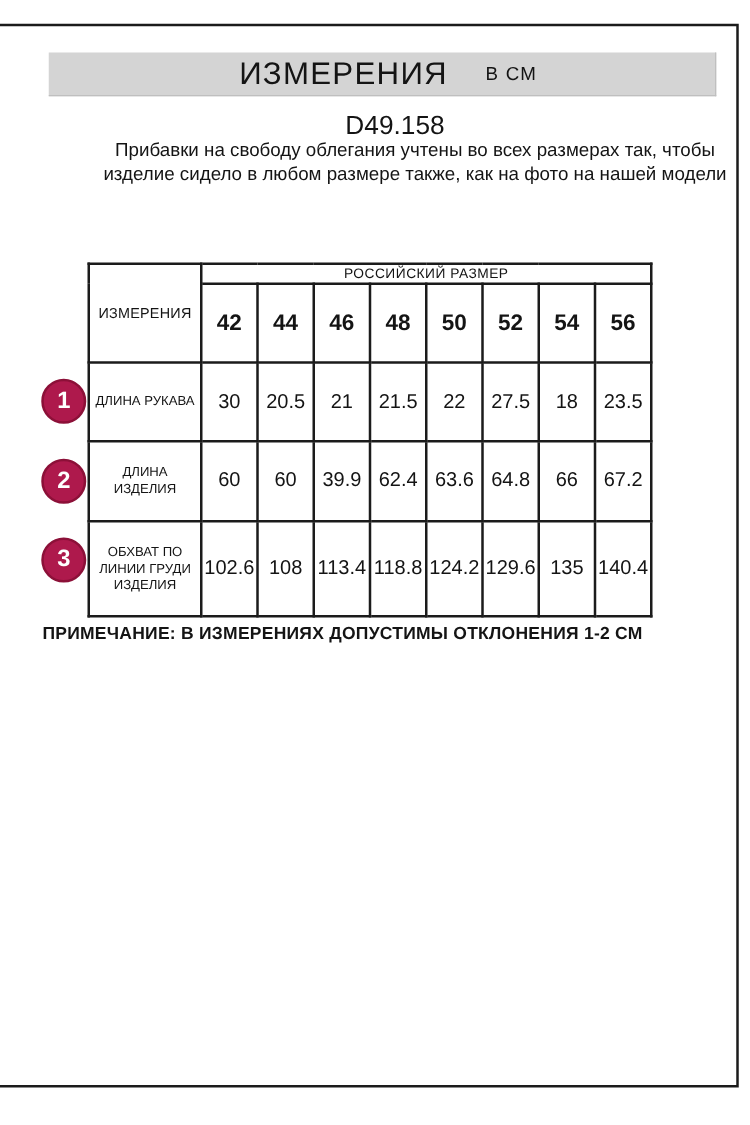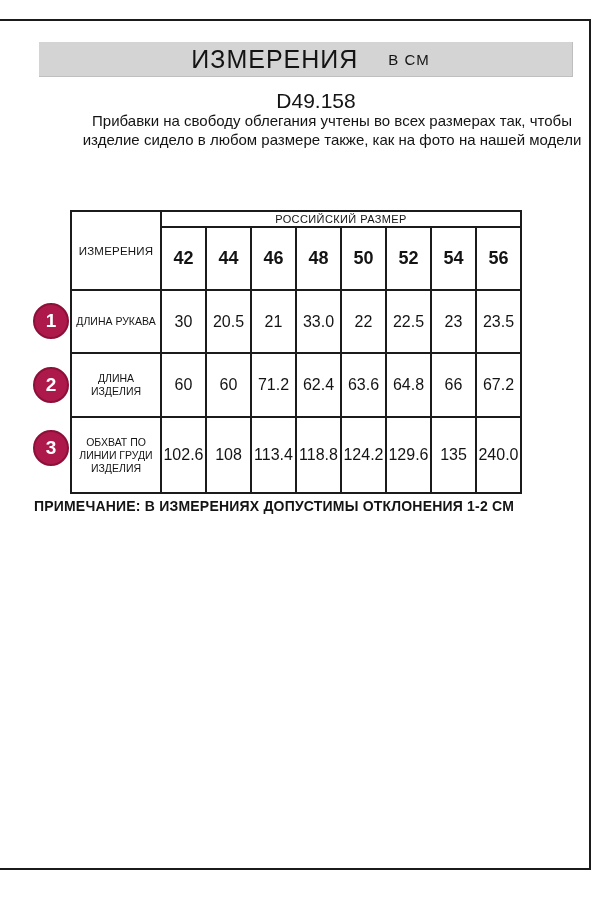--- a/index.html
+++ b/index.html
@@ -98,47 +98,47 @@
     <th class="size-cell">50</th>
     <th class="size-cell">52</th>
     <th class="size-cell">54</th>
     <th class="size-cell">56</th>
   </tr>
   <tr class="data-row-1">
     <td class="label-cell">ДЛИНА РУКАВА</td>
     <td class="value-cell">30</td>
     <td class="value-cell">20.5</td>
     <td class="value-cell">21</td>
-    <td class="value-cell">33.0</td>
+    <td class="value-cell">21.5</td>
     <td class="value-cell">22</td>
-    <td class="value-cell">22.5</td>
-    <td class="value-cell">23</td>
+    <td class="value-cell">27.5</td>
+    <td class="value-cell">18</td>
     <td class="value-cell">23.5</td>
   </tr>
   <tr class="data-row-2">
     <td class="label-cell">ДЛИНА ИЗДЕЛИЯ</td>
     <td class="value-cell">60</td>
     <td class="value-cell">60</td>
-    <td class="value-cell">71.2</td>
+    <td class="value-cell">39.9</td>
     <td class="value-cell">62.4</td>
     <td class="value-cell">63.6</td>
     <td class="value-cell">64.8</td>
     <td class="value-cell">66</td>
     <td class="value-cell">67.2</td>
   </tr>
   <tr class="data-row-3">
     <td class="label-cell">ОБХВАТ ПО ЛИНИИ ГРУДИ ИЗДЕЛИЯ</td>
     <td class="value-cell">102.6</td>
     <td class="value-cell">108</td>
     <td class="value-cell">113.4</td>
     <td class="value-cell">118.8</td>
     <td class="value-cell">124.2</td>
     <td class="value-cell">129.6</td>
     <td class="value-cell">135</td>
-    <td class="value-cell">240.0</td>
+    <td class="value-cell">140.4</td>
   </tr>
 </tbody>
   </table>
 
 <div class="marker m1">1</div>
 <div class="marker m2">2</div>
 <div class="marker m3">3</div>
 
 <div class="note">ПРИМЕЧАНИЕ: В ИЗМЕРЕНИЯХ ДОПУСТИМЫ ОТКЛОНЕНИЯ 1-2 СМ</div>
 

